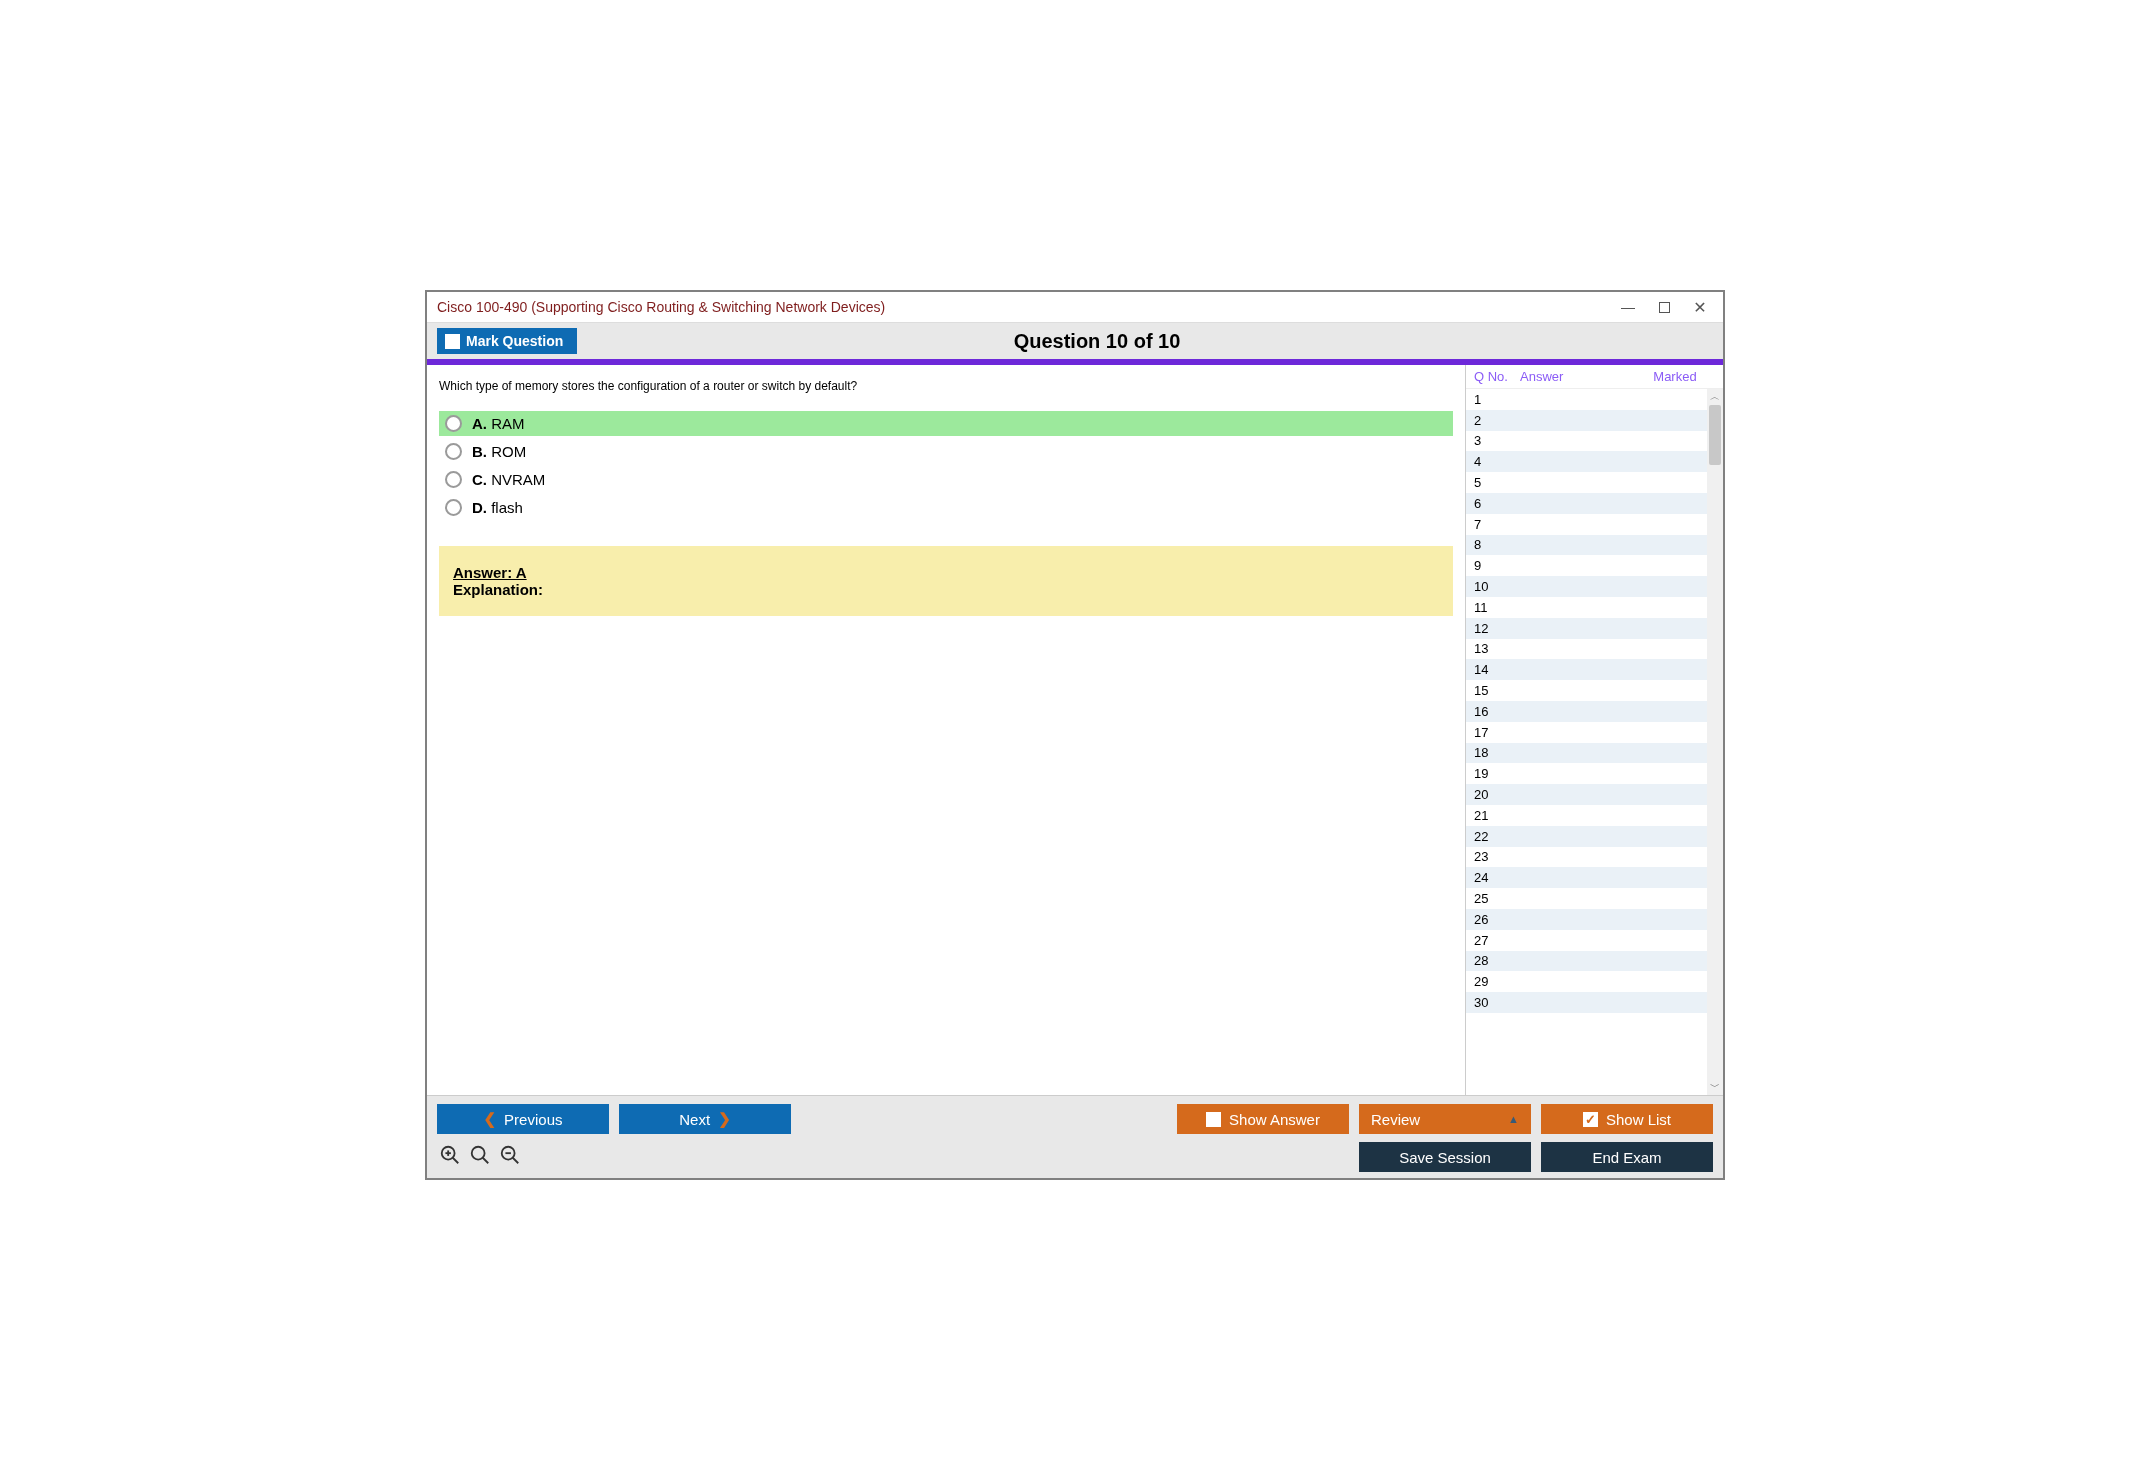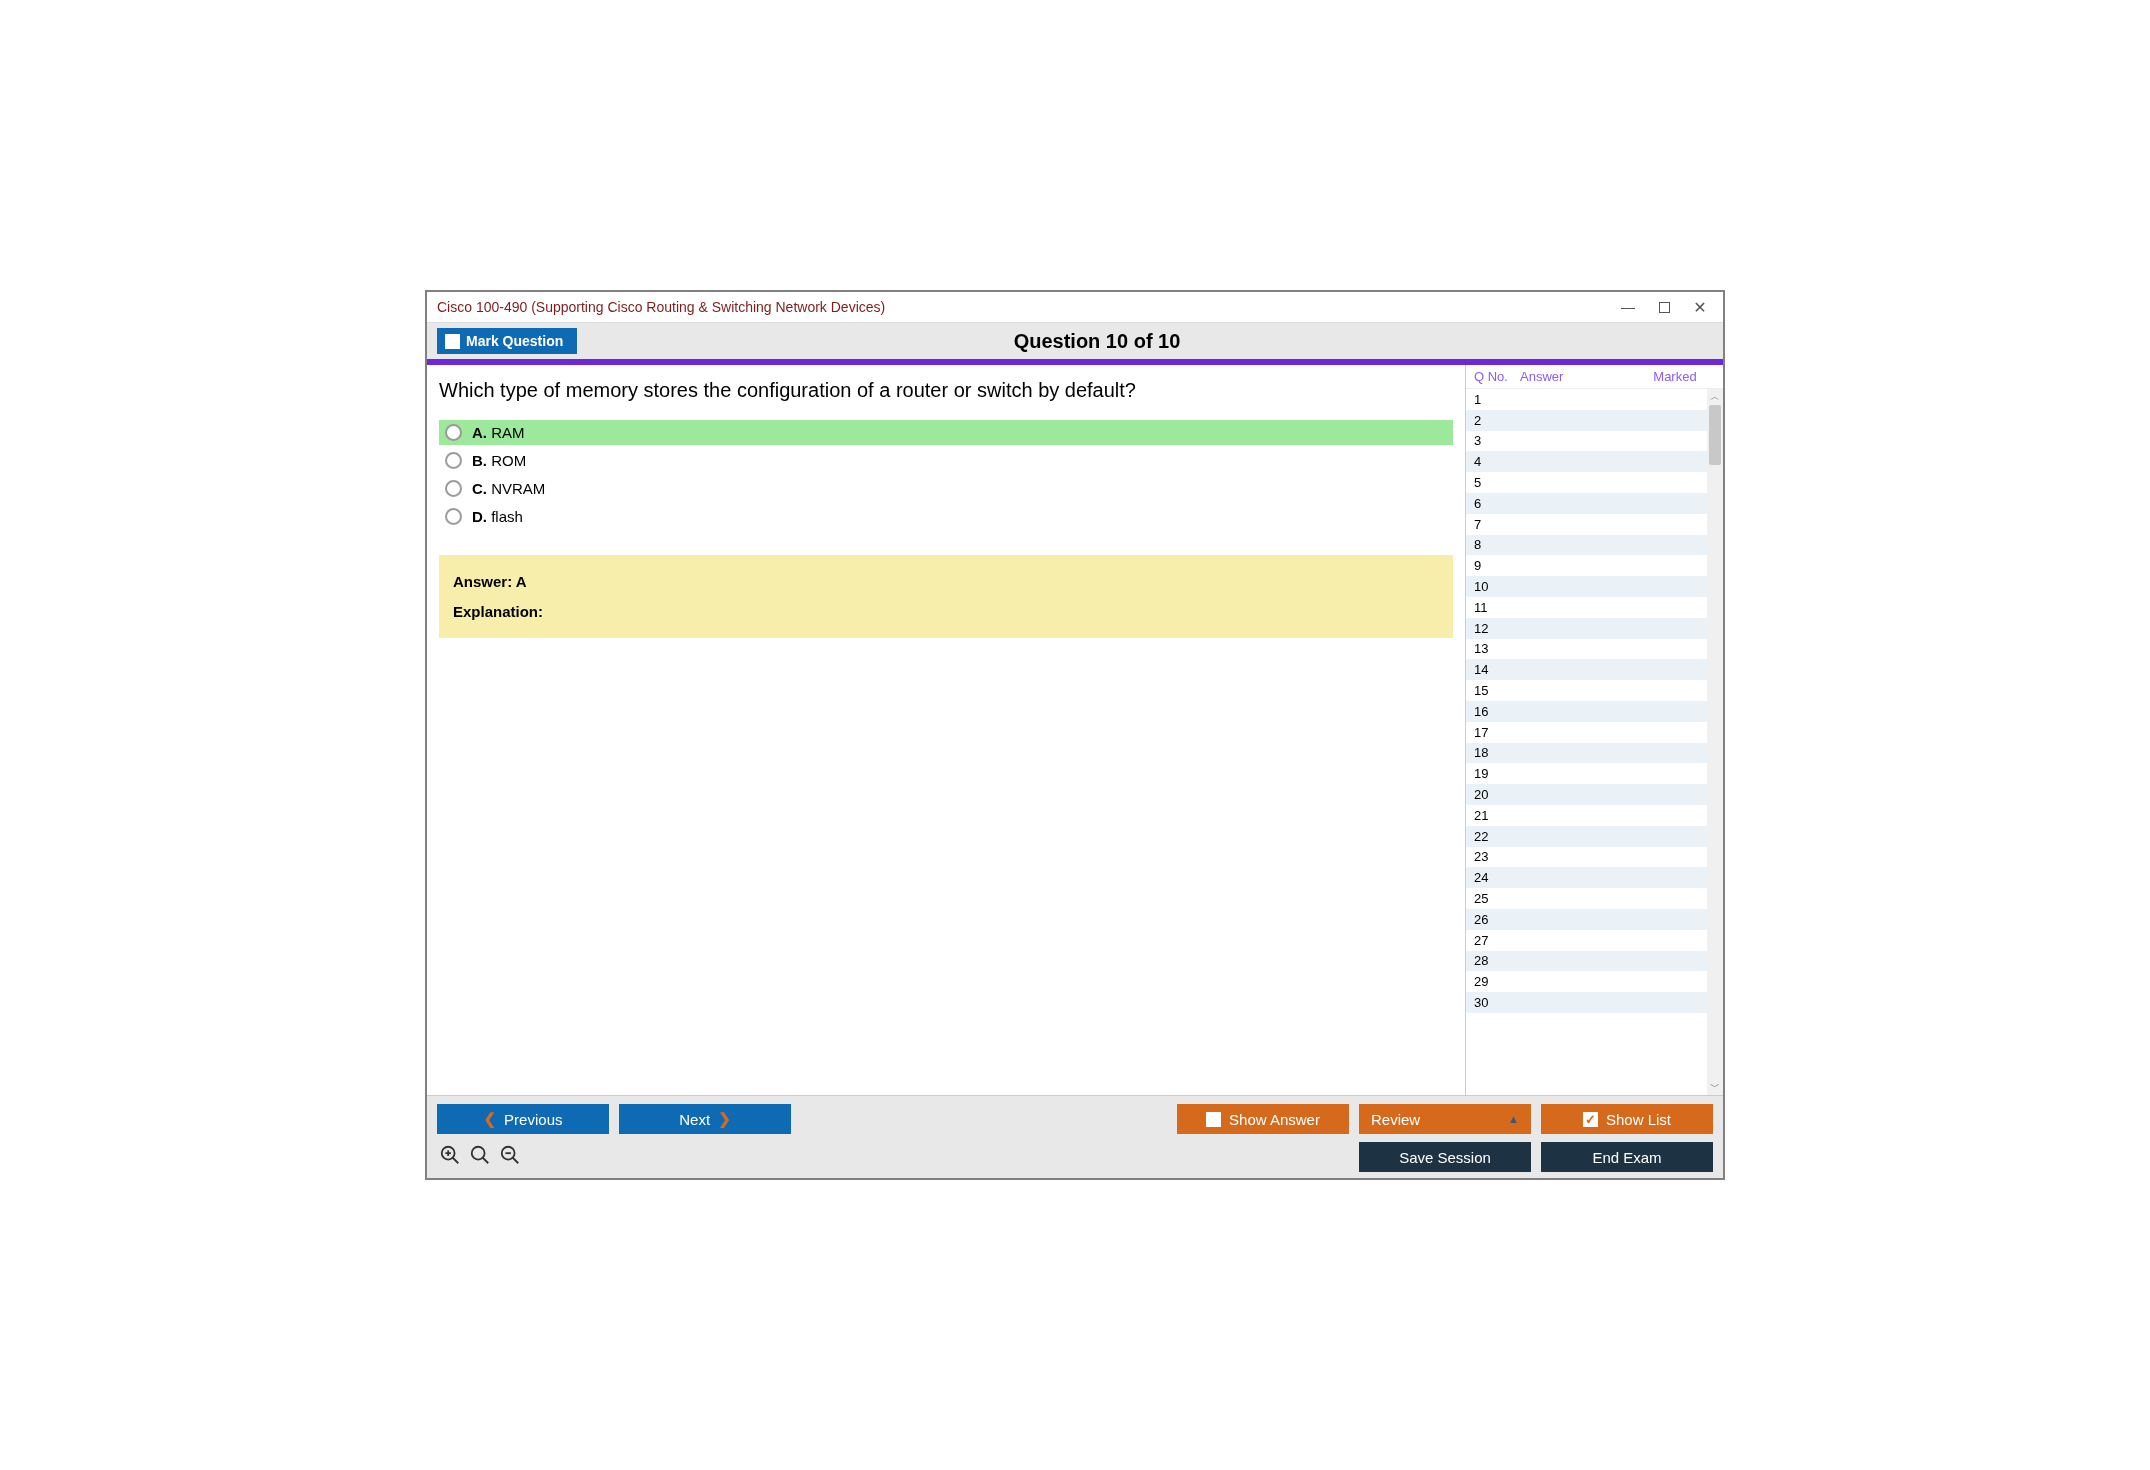--- a/index.html
+++ b/index.html
@@ -69,21 +69,21 @@
     flex: 1;
     display: flex;
     overflow: hidden;
   }
   .main-pane {
     flex: 1;
     padding: 14px 12px 0 12px;
     overflow: auto;
   }
   .question-text {
-    font-size: 20px;
+    font-size: 12px;
     color: #000;
     margin-bottom: 18px;
   }
   .choice {
     display: flex;
     align-items: center;
     gap: 10px;
     padding: 4px 6px;
     margin: 3px 0;
     font-size: 15px;
@@ -93,21 +93,21 @@
     width: 17px; height: 17px; border: 2px solid #9a9a9a; border-radius: 50%; flex-shrink: 0;
     background: #fff;
   }
   .choice .letter { font-weight: bold; }
   .answer-box {
     background: #f8eeac;
     padding: 18px 14px;
     margin-top: 26px;
     font-size: 15px;
   }
-  .answer-box .ans-line { font-weight: bold; margin-bottom: 13px; }
+  .answer-box .ans-line { font-weight: bold; margin-bottom: 0; text-decoration: underline; }
   .answer-box .exp-line { font-weight: bold; }
   .side-pane {
     width: 258px;
     border-left: 1px solid #ccc;
     display: flex;
     flex-direction: column;
     font-size: 13px;
   }
   .side-header {
     display: flex;

